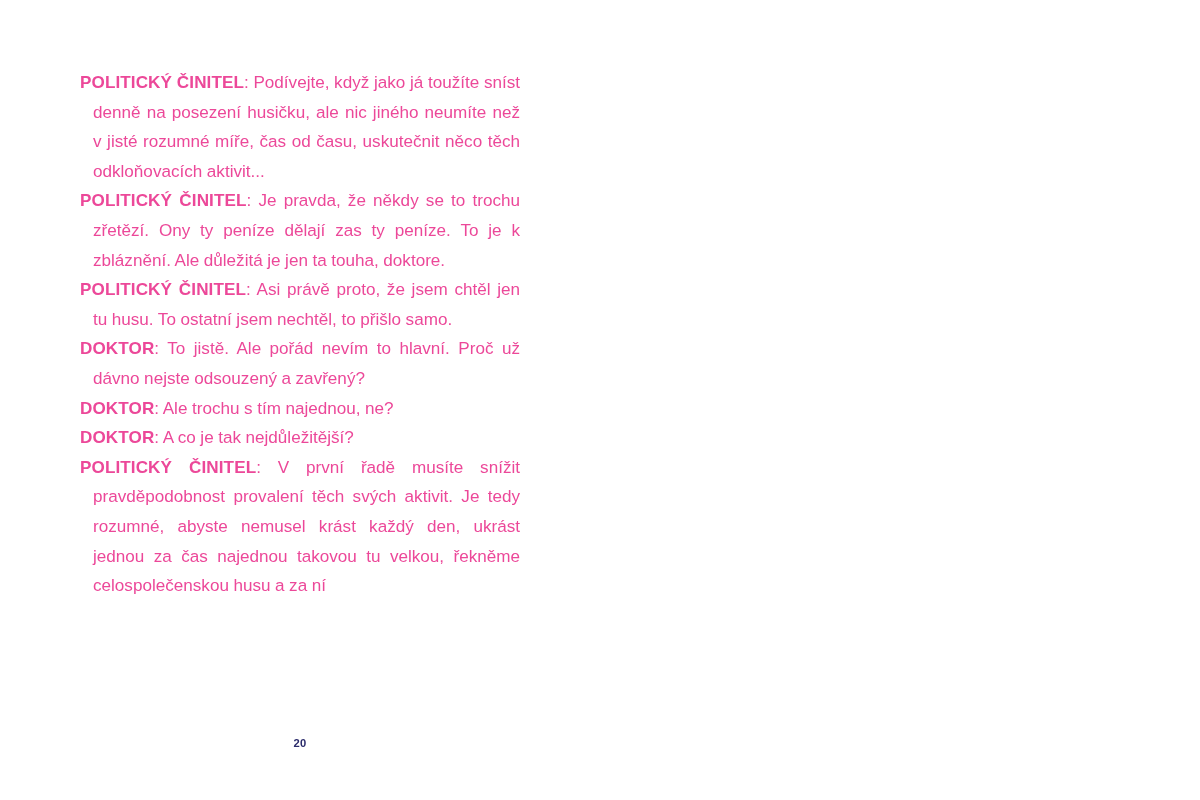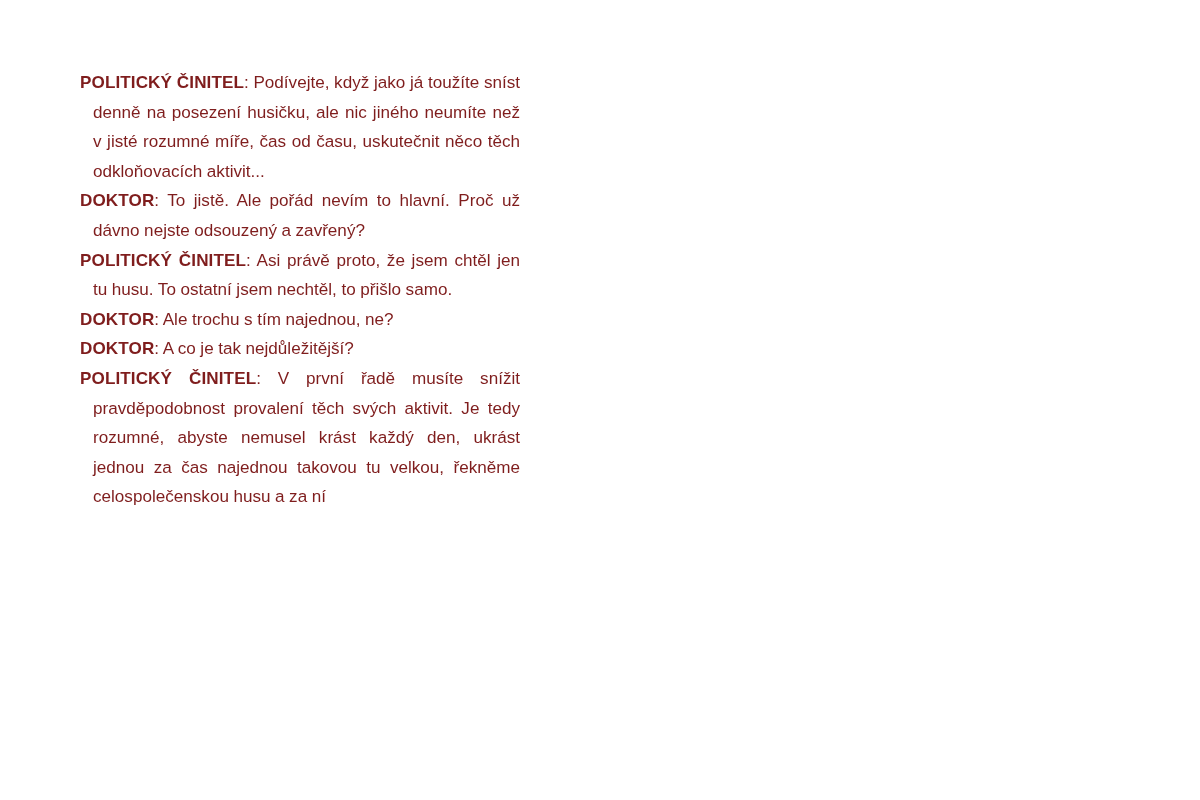--- a/index.html
+++ b/index.html
@@ -26,21 +26,21 @@
     top: 0;
     height: 800px;
   }
   .page.left  { left: 0px;   width: 600px; }
   .page.right { left: 600px; width: 600px; }
 
   .text-column {
     position: absolute;
     top: 68px;
     width: 440px;
-    color: #7f1d1d;
+    color: #ec4899;
     font-size: 17.1px;
     line-height: 29.6px;
     text-align: justify;
     text-justify: inter-word;
     -webkit-hyphens: none;
     hyphens: none;
     word-spacing: -0.2px;
   }
   .page.left  .text-column { left: 80px; }
 
@@ -73,34 +73,36 @@
 <body>
 
 <div id="page-spread">
 
   <div class="page left">
     <div class="text-column">
 
       <p class="speech"><span class="speaker">POLITICKÝ ČINITEL</span><span>: </span><span>Podívejte, když jako já toužíte sníst denně na posezení husičku, ale nic jiného neumíte než v jisté rozumné míře, čas od času, uskutečnit něco těch odkloňovacích aktivit...</span></p>
 
 
+      <p class="speech"><span class="speaker">POLITICKÝ ČINITEL</span><span>: </span><span>Je pravda, že někdy se to trochu zřetězí. Ony ty peníze dělají zas ty peníze. To je k zbláznění. Ale důležitá je jen ta touha, doktore.</span></p>
+
+      <p class="speech"><span class="speaker">POLITICKÝ ČINITEL</span><span>: </span><span>Asi právě proto, že jsem chtěl jen tu husu. To ostatní jsem nechtěl, to přišlo samo.</span></p>
 
       <p class="speech"><span class="speaker">DOKTOR</span><span>: </span><span>To jistě. Ale pořád nevím to hlavní. Proč už dávno nejste odsouzený a zavřený?</span></p>
-
-      <p class="speech"><span class="speaker">POLITICKÝ ČINITEL</span><span>: </span><span>Asi právě proto, že jsem chtěl jen tu husu. To ostatní jsem nechtěl, to přišlo samo.</span></p>
 
       <p class="speech"><span class="speaker">DOKTOR</span><span>: </span><span>Ale trochu s tím najednou, ne?</span></p>
 
 
       <p class="speech"><span class="speaker">DOKTOR</span><span>: </span><span>A co je tak nejdůležitější?</span></p>
 
       <p class="speech"><span class="speaker">POLITICKÝ ČINITEL</span><span>: </span><span>V první řadě musíte snížit pravděpodobnost provalení těch svých aktivit. Je tedy rozumné, abyste nemusel krást každý den, ukrást jednou za čas najednou takovou tu velkou, řekněme celospolečenskou husu a za ní</span></p>
 
     </div>
 
+    <div class="folio">20</div>
   </div>
 
   <div class="page right">
     
 
     
   </div>
 
 </div>
 

